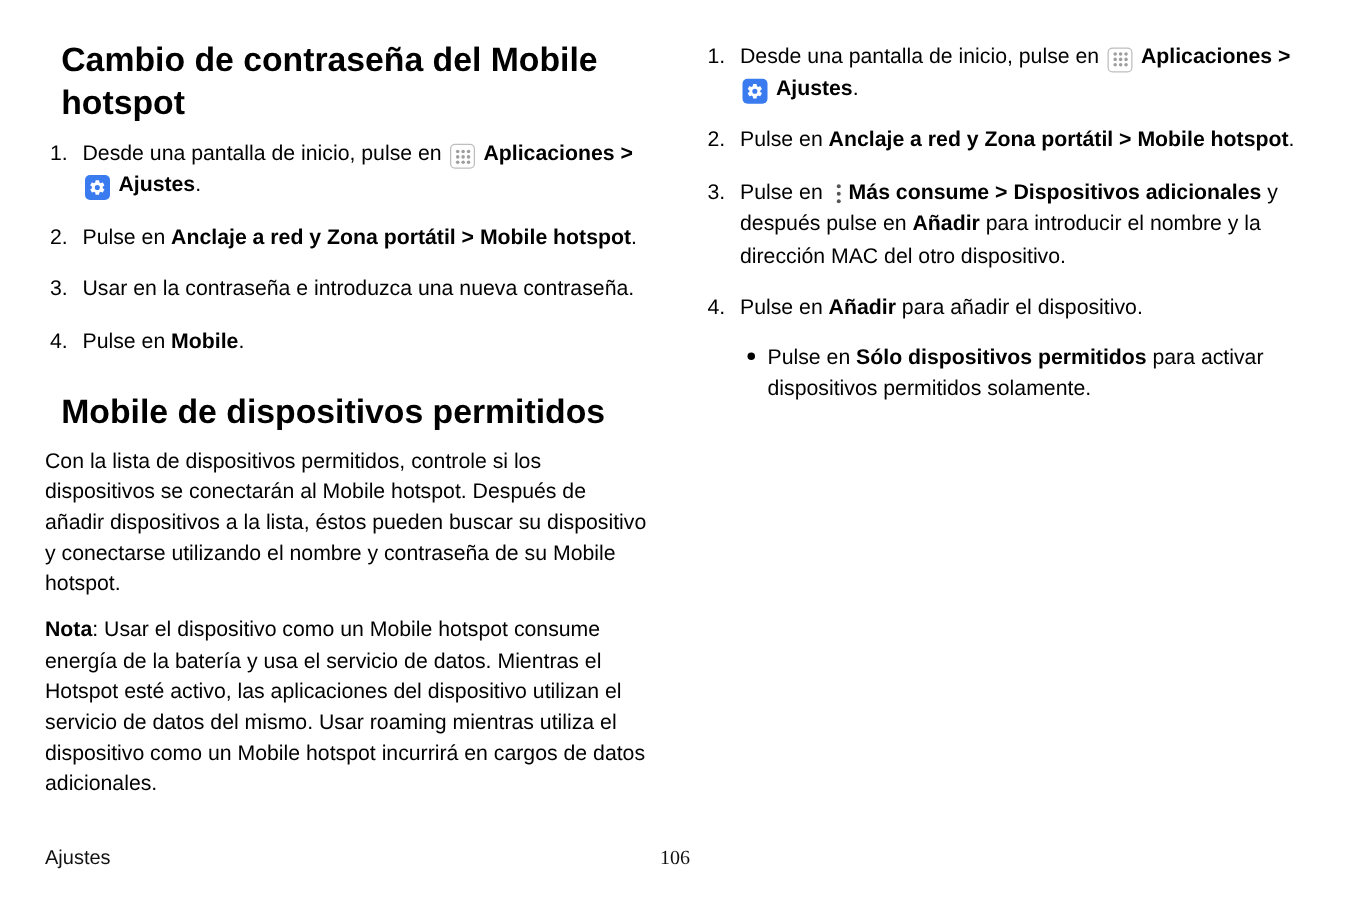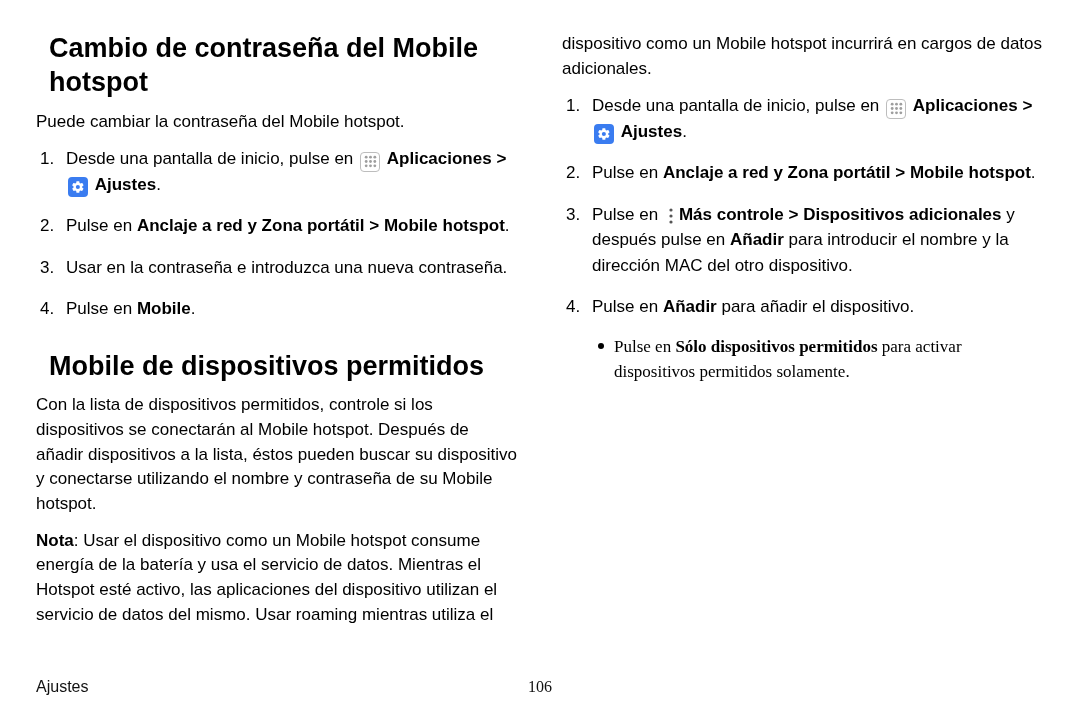--- a/index.html
+++ b/index.html
@@ -44,21 +44,20 @@
   }
   ol > li::before {
     content: counter(step) ".";
     position: absolute;
     left: 4px;
     top: 0;
   }
   ul.sub {
     list-style: none;
     margin-top: 14px;
-    font-family: Liberation Serif, serif;
   }
   ul.sub > li {
     position: relative;
     padding-left: 22px;
     font-size: 17px;
     line-height: 1.5;
   }
   ul.sub > li::before {
     content: "";
     position: absolute;
@@ -108,21 +107,20 @@
     transform: translateX(-50%);
     font-family: Liberation Serif, serif;
   }
 </style>
 </head>
 <body>
 
 <div class="columns">
 
   <h2>Cambio de contraseña del Mobile hotspot</h2>
-  <p class="lead">Puede cambiar la contraseña del Mobile hotspot.</p>
 
   <ol>
     <li>
       <span>Desde una pantalla de inicio, pulse en </span>
       <span class="icon apps-icon">
         <svg viewBox="0 0 12 12">
             <g fill="#9e9e9e">
               <circle cx="2" cy="2" r="1.3"></circle>
               <circle cx="6" cy="2" r="1.3"></circle>
               <circle cx="10" cy="2" r="1.3"></circle>
@@ -188,21 +186,21 @@
     </li>
     <li>
       <span>Pulse en </span><span class="icon more-icon">
         <svg viewBox="0 0 4 16">
             <g fill="#555">
               <circle cx="2" cy="2" r="1.6"></circle>
               <circle cx="2" cy="8" r="1.6"></circle>
               <circle cx="2" cy="14" r="1.6"></circle>
             </g>
           </svg>
-      </span><span class="b">Más controle</span><span class="b"> &gt; </span><span class="b">Dispositivos adicionales</span><span> y después pulse en </span><span class="b">Añadir</span><span> para introducir el nombre y la dirección MAC del otro dispositivo.</span>
+      </span><span class="b">Más consume</span><span class="b"> &gt; </span><span class="b">Dispositivos adicionales</span><span> y después pulse en </span><span class="b">Añadir</span><span> para introducir el nombre y la dirección MAC del otro dispositivo.</span>
     </li>
     <li>
       <span>Pulse en </span><span class="b">Añadir</span><span> para añadir el dispositivo.</span>
       <ul class="sub">
         <li>
           <span>Pulse en </span><span class="b">Sólo dispositivos permitidos</span><span> para activar dispositivos permitidos solamente.</span>
         </li>
       </ul>
     </li>
   </ol>

